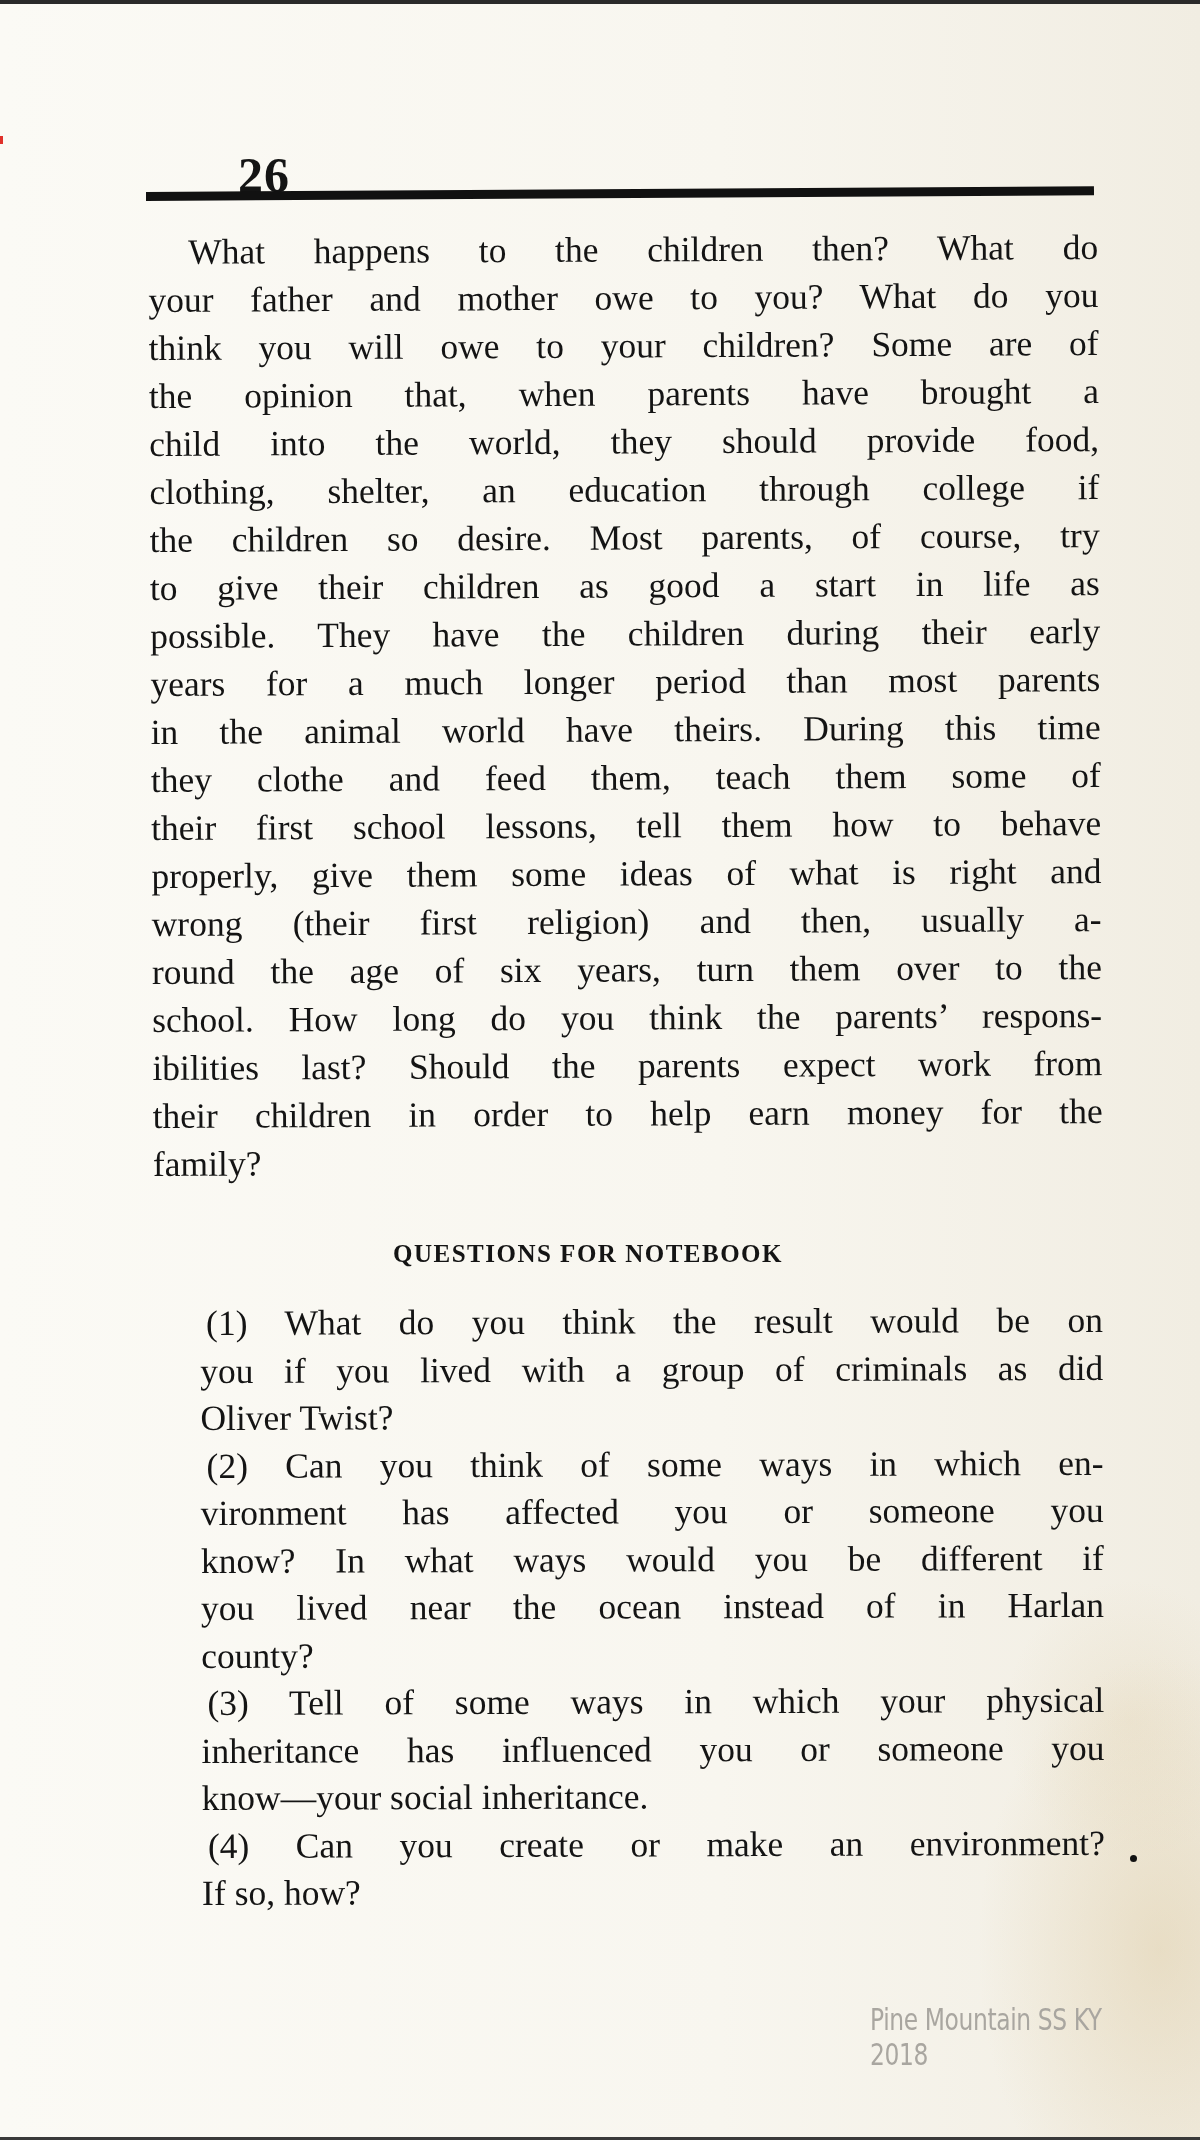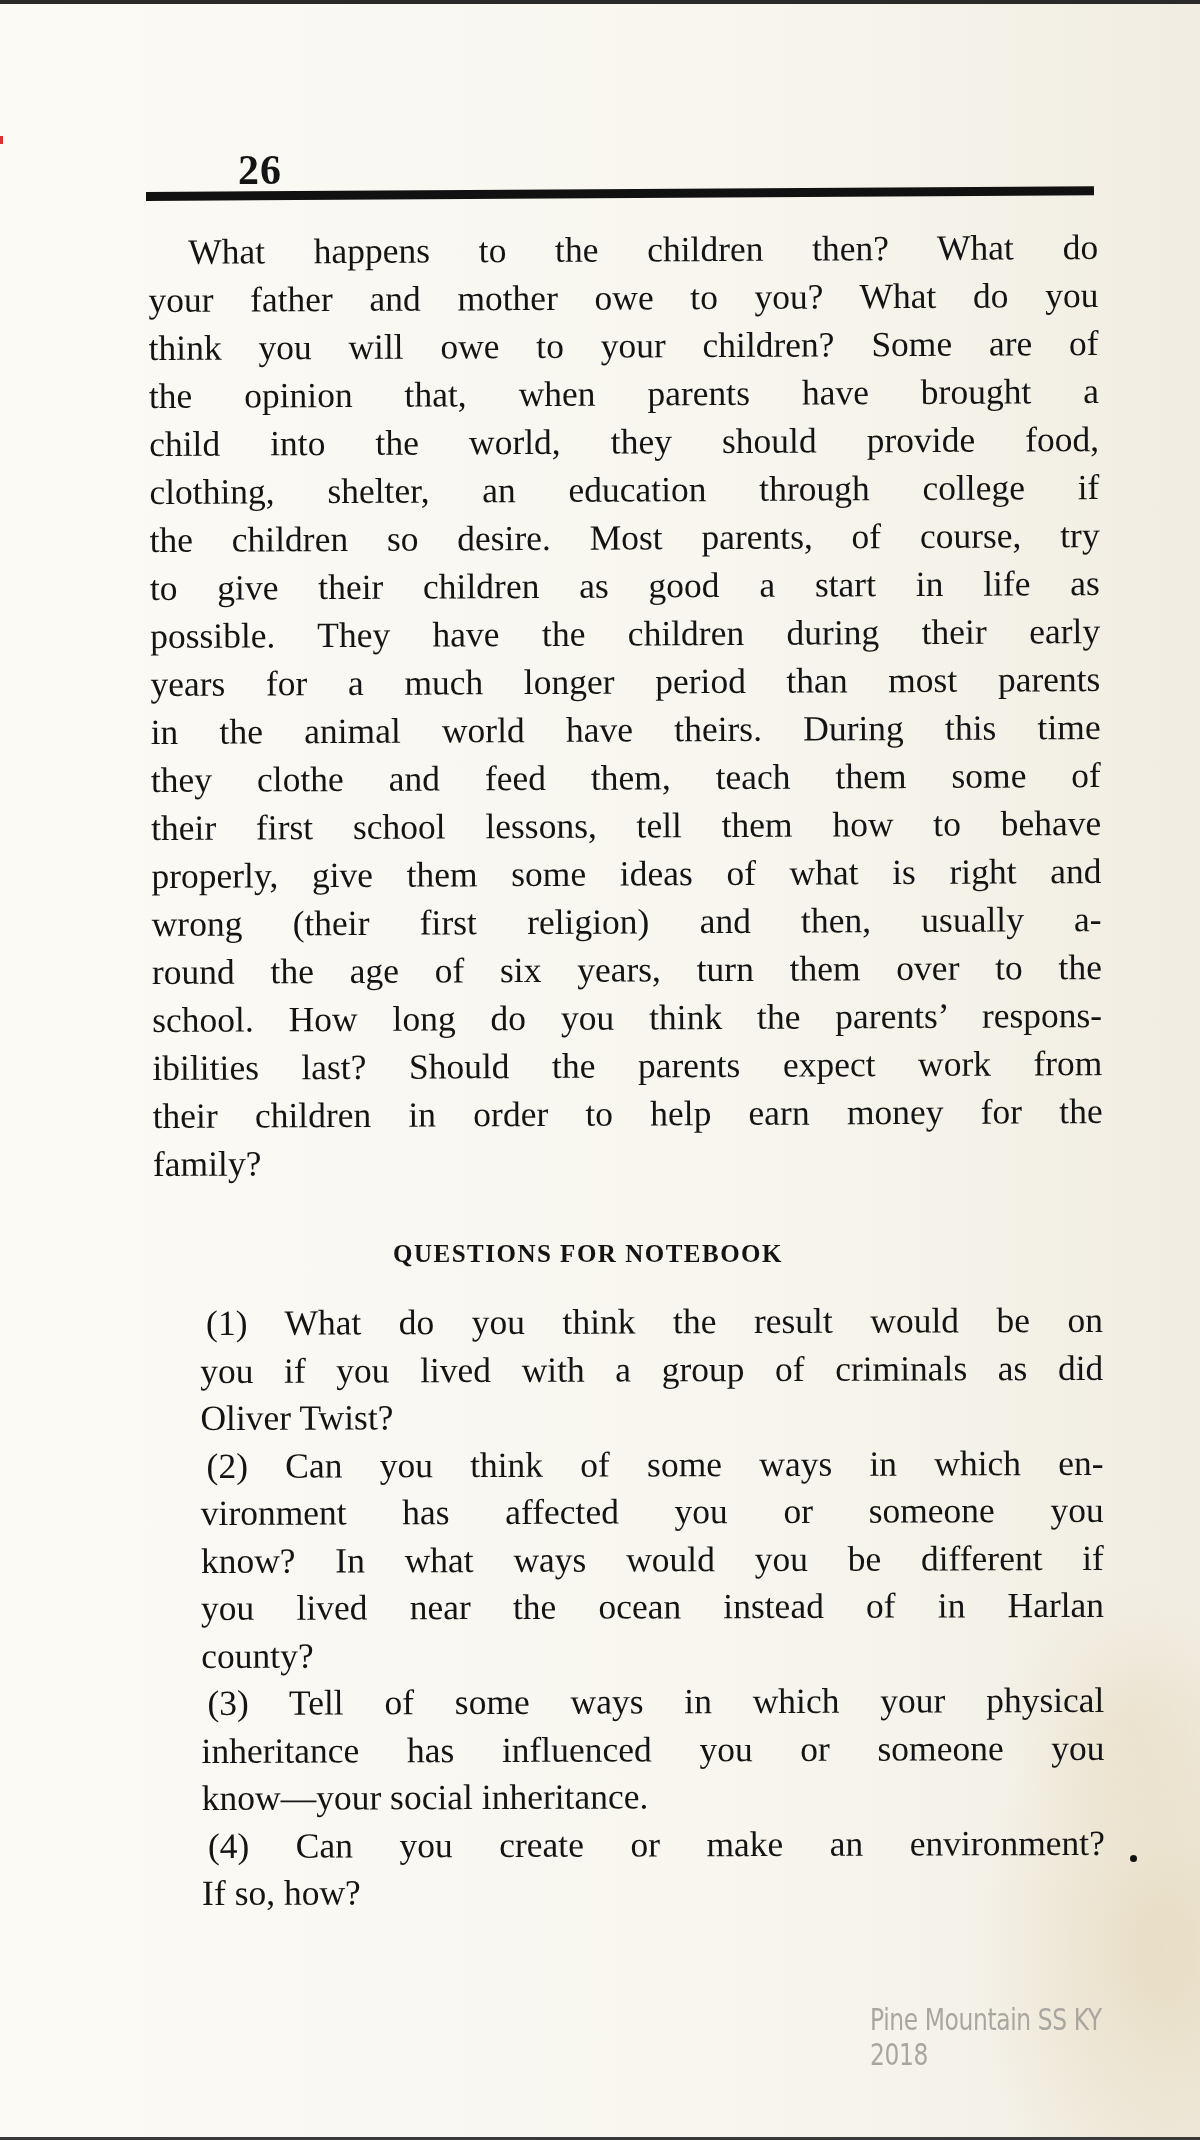--- a/index.html
+++ b/index.html
@@ -18,21 +18,21 @@
         linear-gradient(90deg, #fbfaf5 0%, #f8f6ef 60%, #f1ede2 100%);
     }
     .top-edge {
       position: absolute; left: 0; top: 0; width: 1200px; height: 4px; background: #2a2a2a;
     }
     .left-edge-mark {
       position: absolute; left: 0; top: 136px; width: 3px; height: 8px; background: #e0302a;
     }
     .page-number {
       position: absolute; left: 238px; top: 146px;
-      font-size: 42px; font-weight: bold; letter-spacing: 1px;
+      font-size: 50px; font-weight: bold; letter-spacing: 1px;
       font-family: "Liberation Serif", serif;
     }
     .header-rule {
       position: absolute; left: 146px; top: 192px; width: 948px; height: 9px;
       background: #111;
       transform: rotate(-0.35deg);
       transform-origin: left center;
     }
     .body-text {
       position: absolute; left: 148px; top: 228px; width: 950px;

